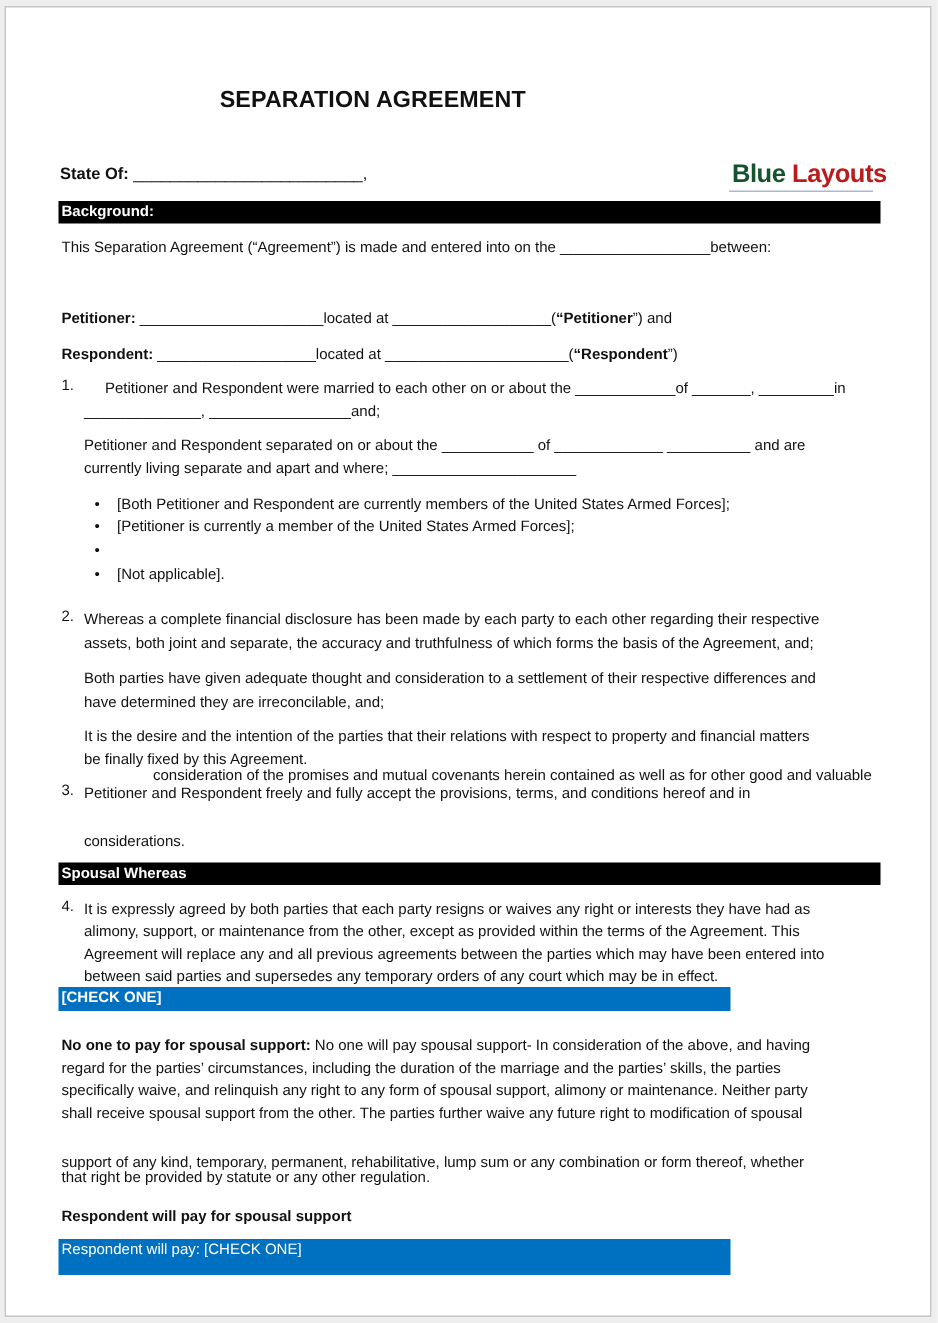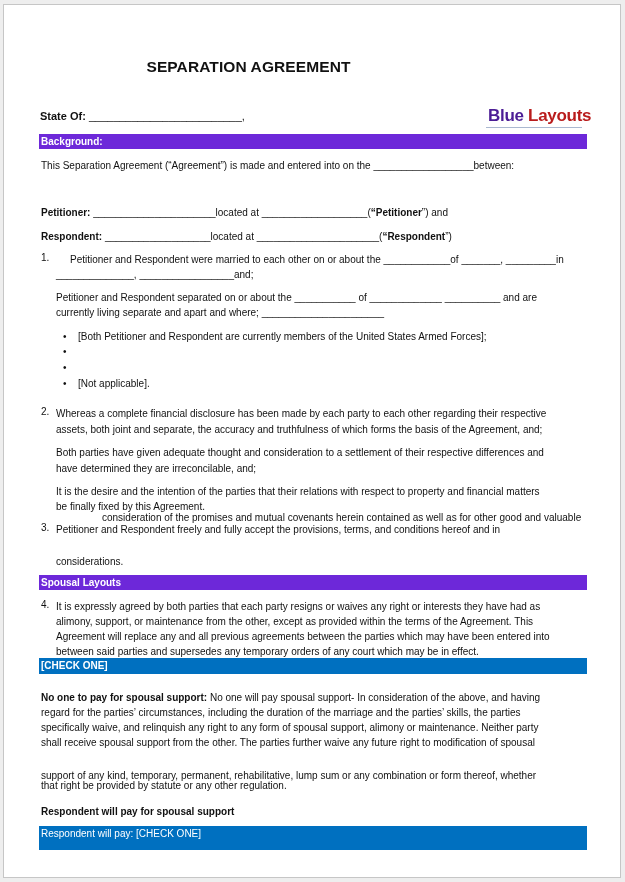--- a/index.html
+++ b/index.html
@@ -12,29 +12,29 @@
     background: #ffffff; border: 1px solid #c6c6c6; box-sizing: border-box;
   }
   .abs { position: absolute; white-space: nowrap; }
   .title {
     left: 0; width: 497px; top: 58px; text-align: center;
     font-weight: bold; font-size: 15.5px; letter-spacing: 0.1px;
   }
   .state { left: 40px; top: 110px; font-size: 11px; font-weight: bold; }
   .state .line { font-weight: normal; }
   .logo { left: 488px; top: 106px; font-size: 17px; font-weight: bold; letter-spacing: -0.3px; }
-  .logo .blue { color: #4c1d95; }
+  .logo .blue { color: #14532d; }
   .logo .dark { color: #b91c1c; }
   .logo-line { left: 486px; top: 127px; width: 96px; height: 1px; background: #aab8d0; }
   .bar-black {
-    position: absolute; left: 39px; width: 548px; height: 15px; background: #6d28d9;
+    position: absolute; left: 39px; width: 548px; height: 15px; background: #000000;
     color: #fff; font-size: 10px; font-weight: bold; line-height: 15px; padding-left: 2px; box-sizing: border-box;
   }
   .bar-blue {
-    position: absolute; left: 39px; width: 548px; background: #0070c0;
+    position: absolute; left: 39px; width: 448px; background: #0070c0;
     color: #fff; font-size: 10px; line-height: 15px; padding-left: 2px; box-sizing: border-box;
   }
   .txt { font-size: 10px; line-height: 15.5px; color: #111; }
   .b { font-weight: bold; }
   .num { position: absolute; font-size: 10px; }
 </style>
 </head>
 <body>
 
 <div class="page"></div>
@@ -64,38 +64,38 @@
   <span class="b">Respondent:</span><span> ___________________located at ______________________(</span><span class="b">“Respondent</span><span>”)</span>
 </div>
 
 <div class="num" style="left:41px; top:252px;">1.</div>
 <div class="abs txt" style="left:56px; top:252px;margin-left:14px;">Petitioner and Respondent were married to each other on or about the ____________of _______, _________in</div>
 <div class="abs txt" style="left:56px; top:267px;text-align:center;">______________, _________________and;</div>
 <div class="abs txt" style="left:56px; top:290px;">Petitioner and Respondent separated on or about the ___________ of _____________ __________ and are</div>
 <div class="abs txt" style="left:56px; top:305px;">currently living separate and apart and where; ______________________</div>
 
 <div class="abs txt" style="left:78px; top:329px;"><span class="dot" style="position:absolute;left:-15px;">•</span><span>[Both Petitioner and Respondent are currently members of the United States Armed Forces];</span></div>
-<div class="abs txt" style="left:78px; top:344px;"><span class="dot" style="position:absolute;left:-15px;">•</span></div>
+<div class="abs txt" style="left:78px; top:344px;"><span class="dot" style="position:absolute;left:-15px;">•</span><span>[Petitioner is currently a member of the United States Armed Forces];</span></div>
 <div class="abs txt" style="left:78px; top:360px;"><span class="dot" style="position:absolute;left:-15px;">•</span></div>
 <div class="abs txt" style="left:78px; top:376px;"><span class="dot" style="position:absolute;left:-15px;">•</span><span>[Not applicable].</span></div>
 
 <div class="num" style="left:41px; top:406px;">2.</div>
 <div class="abs txt" style="left:56px; top:406px;">Whereas a complete financial disclosure has been made by each party to each other regarding their respective</div>
 <div class="abs txt" style="left:56px; top:422px;">assets, both joint and separate, the accuracy and truthfulness of which forms the basis of the Agreement, and;</div>
 <div class="abs txt" style="left:56px; top:445px;">Both parties have given adequate thought and consideration to a settlement of their respective differences and</div>
 <div class="abs txt" style="left:56px; top:461px;">have determined they are irreconcilable, and;</div>
 <div class="abs txt" style="left:56px; top:484px;">It is the desire and the intention of the parties that their relations with respect to property and financial matters</div>
 <div class="abs txt" style="left:56px; top:499px;">be finally fixed by this Agreement.</div>
 
 <div class="num" style="left:41px; top:522px;">3.</div>
 <div class="abs txt" style="left:56px; top:522px;">Petitioner and Respondent freely and fully accept the provisions, terms, and conditions hereof and in</div>
 <div class="abs txt" style="left:56px; top:510px;margin-left:46px;">consideration of the promises and mutual covenants herein contained as well as for other good and valuable</div>
 <div class="abs txt" style="left:56px; top:554px;">considerations.</div>
 
-<div class="bar-black" style="top:575px;">Spousal Layouts</div>
+<div class="bar-black" style="top:575px;">Spousal Whereas</div>
 
 <div class="num" style="left:41px; top:599px;">4.</div>
 <div class="abs txt" style="left:56px; top:599px;">It is expressly agreed by both parties that each party resigns or waives any right or interests they have had as</div>
 <div class="abs txt" style="left:56px; top:614px;">alimony, support, or maintenance from the other, except as provided within the terms of the Agreement. This</div>
 <div class="abs txt" style="left:56px; top:629px;">Agreement will replace any and all previous agreements between the parties which may have been entered into</div>
 <div class="abs txt" style="left:56px; top:644px;">between said parties and supersedes any temporary orders of any court which may be in effect.</div>
 
 <div class="bar-blue b" style="top:658px; height:16px;">[CHECK ONE]</div>
 
 <div class="abs txt" style="left:41px; top:690px;">

